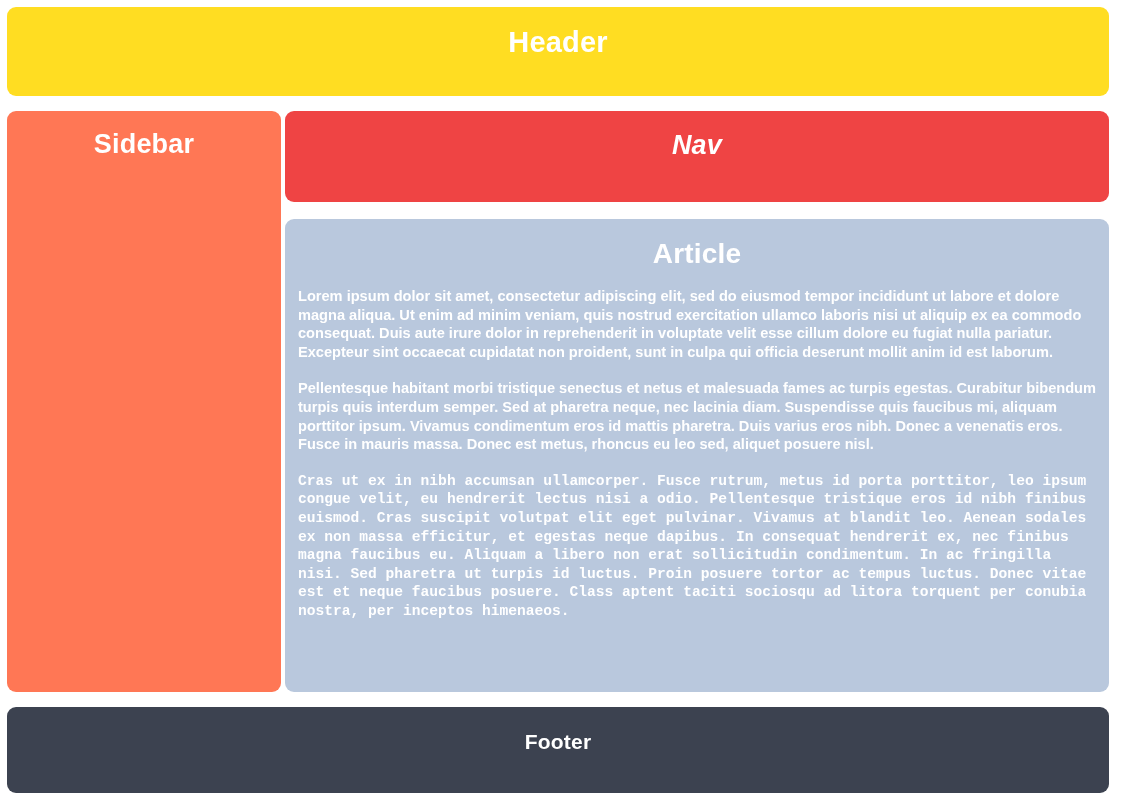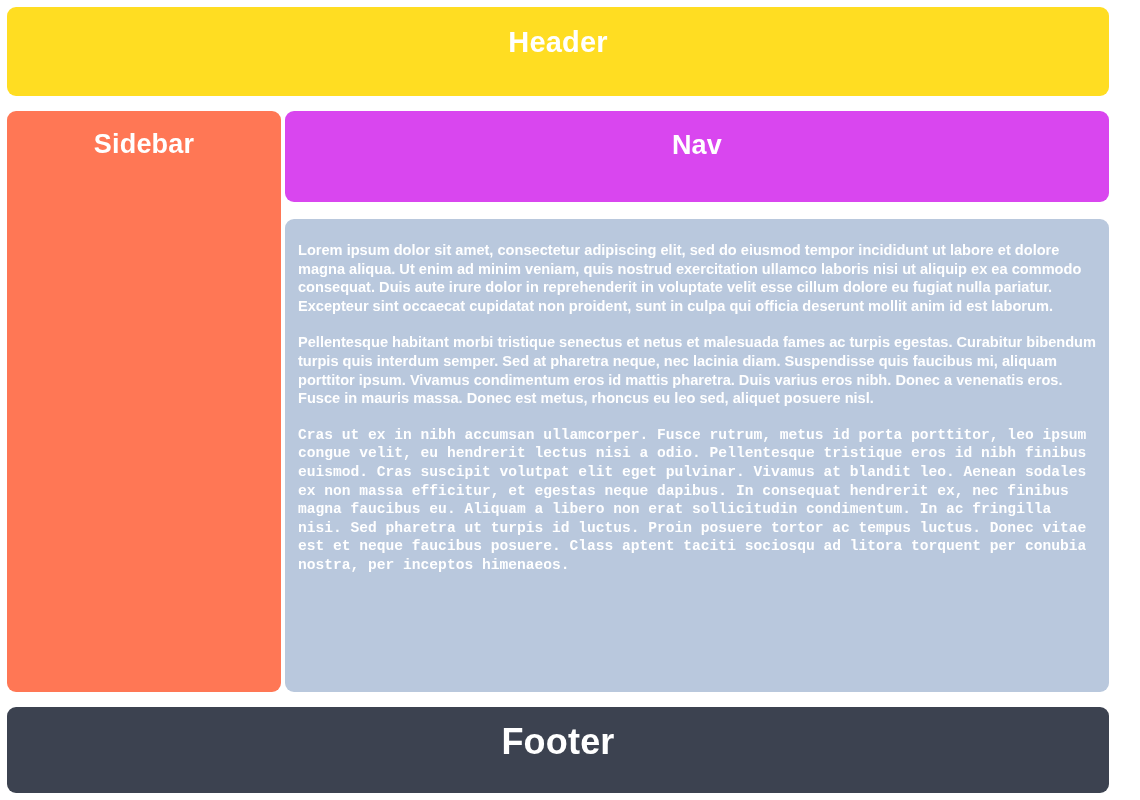--- a/index.html
+++ b/index.html
@@ -77,24 +77,25 @@
   .right-col {
     flex: 1 1 auto;
     display: flex;
     flex-direction: column;
     gap: 17px;
     min-width: 0;
   }
 
   
   .nav {
-    background: #d946ef;
+    background: #ef4444;
     flex: 0 0 91px;
     height: 91px;
     padding-top: 18px;
+    font-style: italic;
   }
   .nav .region-title {
     font-size: 27px;
     line-height: 32px;
   }
 
   
   .article {
     background: #b9c8dd;
     flex: 1 1 auto;
@@ -120,21 +121,21 @@
   }
 
   
   .footer {
     background: #3c4250;
     flex: 0 0 86px;
     height: 86px;
     padding-top: 18px;
   }
   .footer .region-title {
-    font-size: 36px;
+    font-size: 21px;
     line-height: 34px;
   }
 </style>
 </head>
 <body>
 
 <div class="page">
 
   <header class="region header">
     <h1 class="region-title">Header</h1>
@@ -146,20 +147,21 @@
       <h2 class="region-title">Sidebar</h2>
     </aside>
 
     <div class="right-col">
 
       <nav class="region nav">
         <h2 class="region-title">Nav</h2>
       </nav>
 
       <article class="region article">
+        <h2 class="region-title">Article</h2>
         <p>Lorem ipsum dolor sit amet, consectetur adipiscing elit, sed do eiusmod tempor incididunt ut labore et dolore magna aliqua. Ut enim ad minim veniam, quis nostrud exercitation ullamco laboris nisi ut aliquip ex ea commodo consequat. Duis aute irure dolor in reprehenderit in voluptate velit esse cillum dolore eu fugiat nulla pariatur. Excepteur sint occaecat cupidatat non proident, sunt in culpa qui officia deserunt mollit anim id est laborum.</p>
         <p>Pellentesque habitant morbi tristique senectus et netus et malesuada fames ac turpis egestas. Curabitur bibendum turpis quis interdum semper. Sed at pharetra neque, nec lacinia diam. Suspendisse quis faucibus mi, aliquam porttitor ipsum. Vivamus condimentum eros id mattis pharetra. Duis varius eros nibh. Donec a venenatis eros. Fusce in mauris massa. Donec est metus, rhoncus eu leo sed, aliquet posuere nisl.</p>
         <p>Cras ut ex in nibh accumsan ullamcorper. Fusce rutrum, metus id porta porttitor, leo ipsum congue velit, eu hendrerit lectus nisi a odio. Pellentesque tristique eros id nibh finibus euismod. Cras suscipit volutpat elit eget pulvinar. Vivamus at blandit leo. Aenean sodales ex non massa efficitur, et egestas neque dapibus. In consequat hendrerit ex, nec finibus magna faucibus eu. Aliquam a libero non erat sollicitudin condimentum. In ac fringilla nisi. Sed pharetra ut turpis id luctus. Proin posuere tortor ac tempus luctus. Donec vitae est et neque faucibus posuere. Class aptent taciti sociosqu ad litora torquent per conubia nostra, per inceptos himenaeos.</p>
       </article>
 
     </div>
   </div>
 
   <footer class="region footer">
     <h2 class="region-title">Footer</h2>

